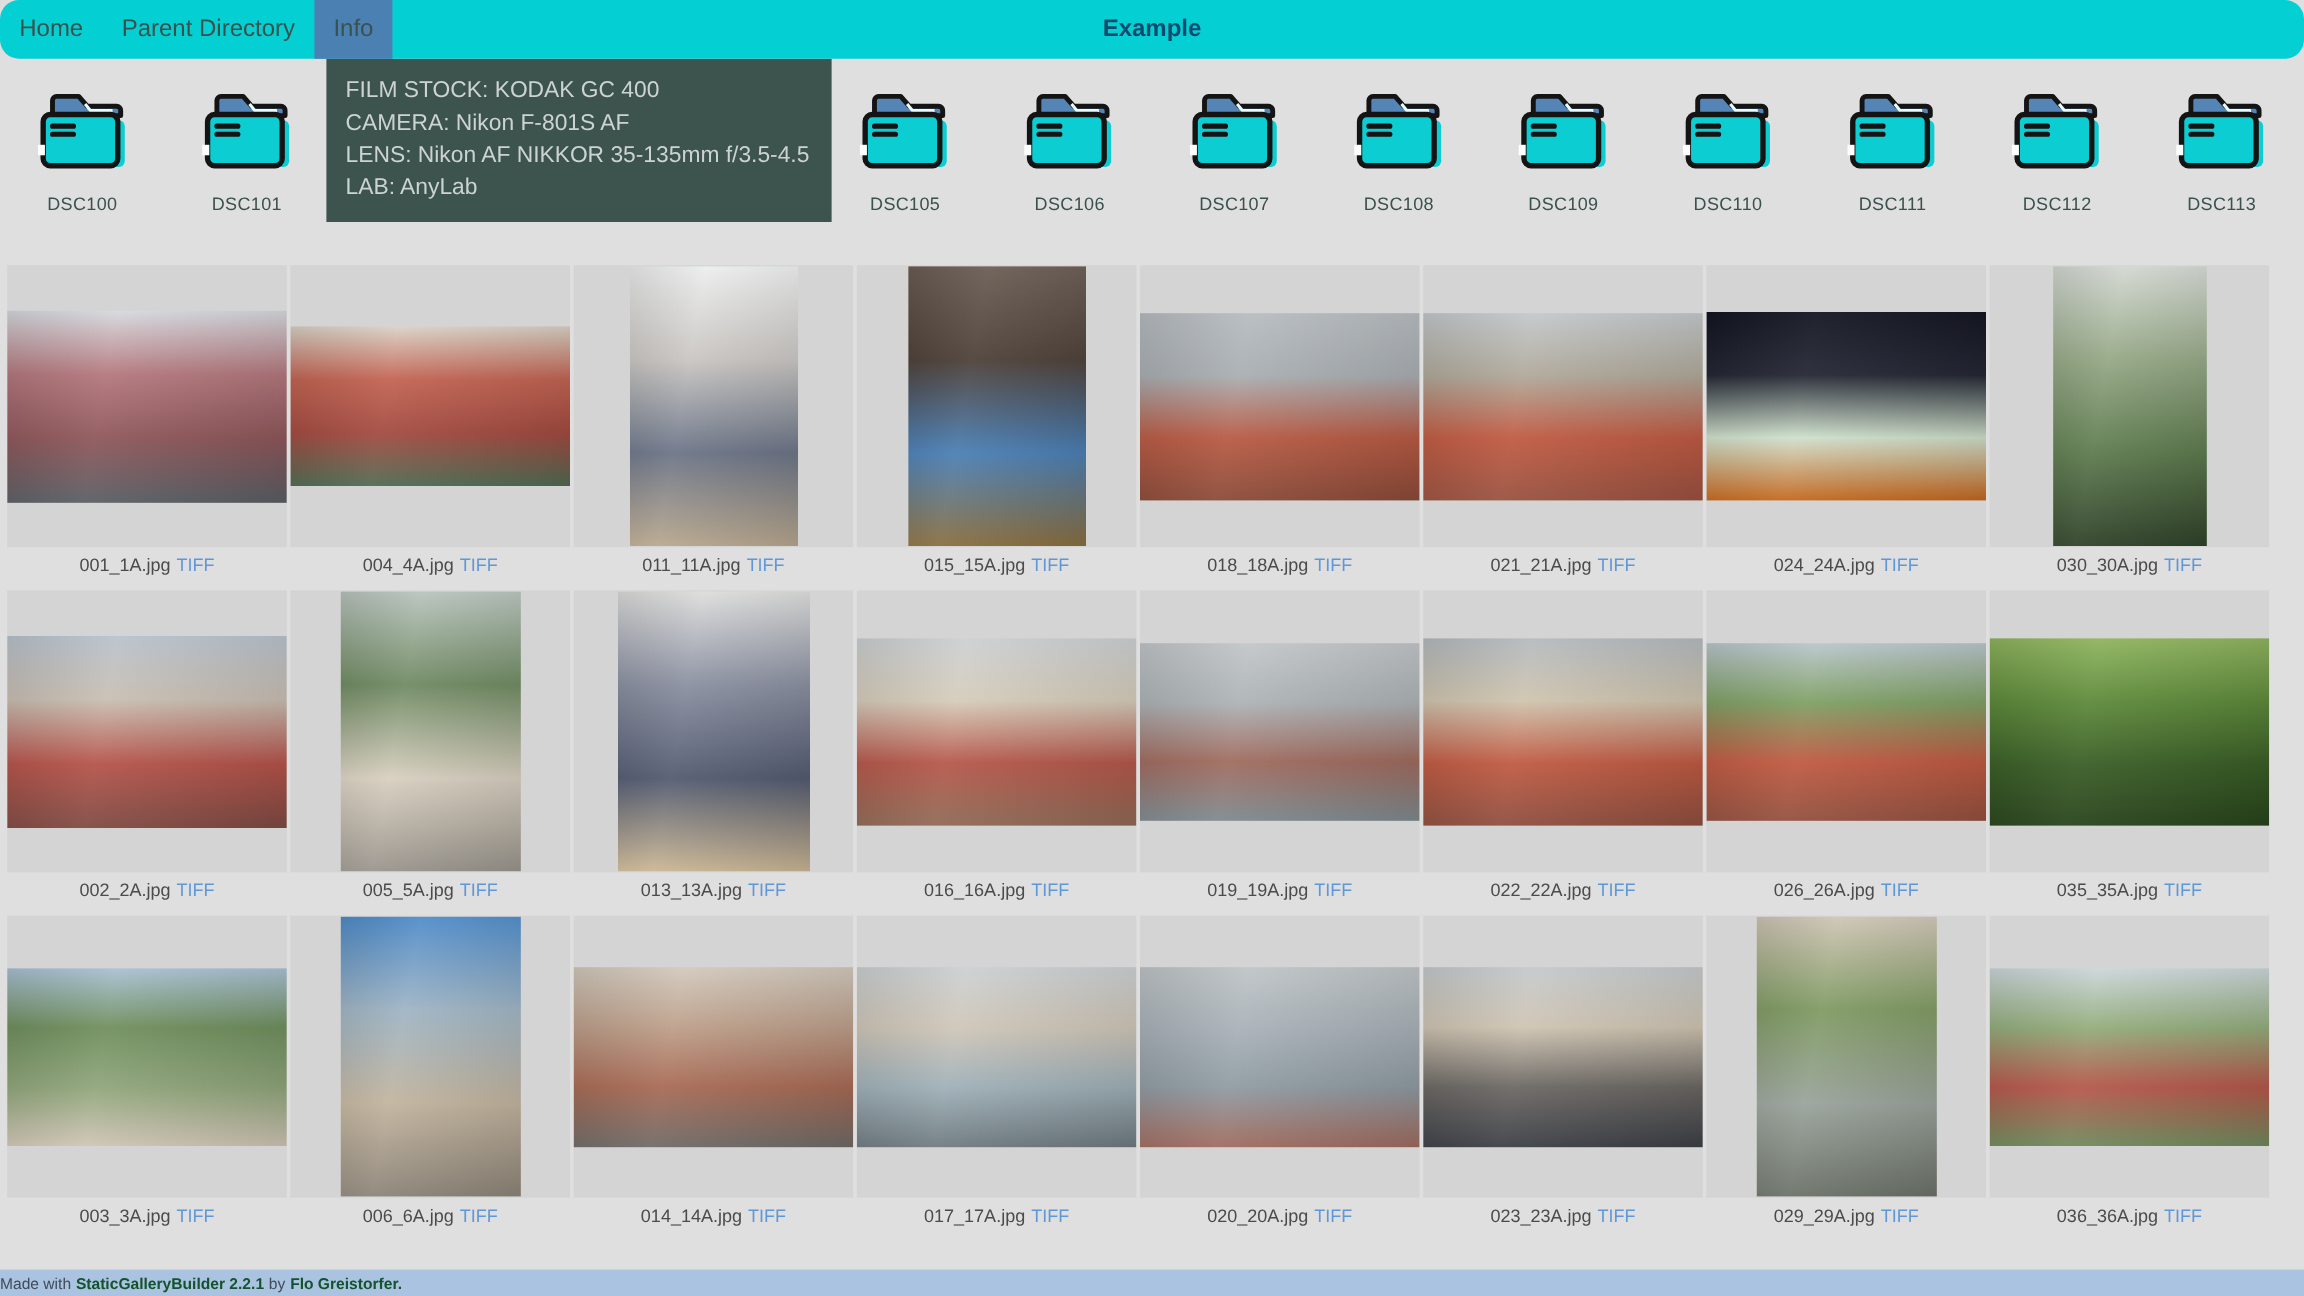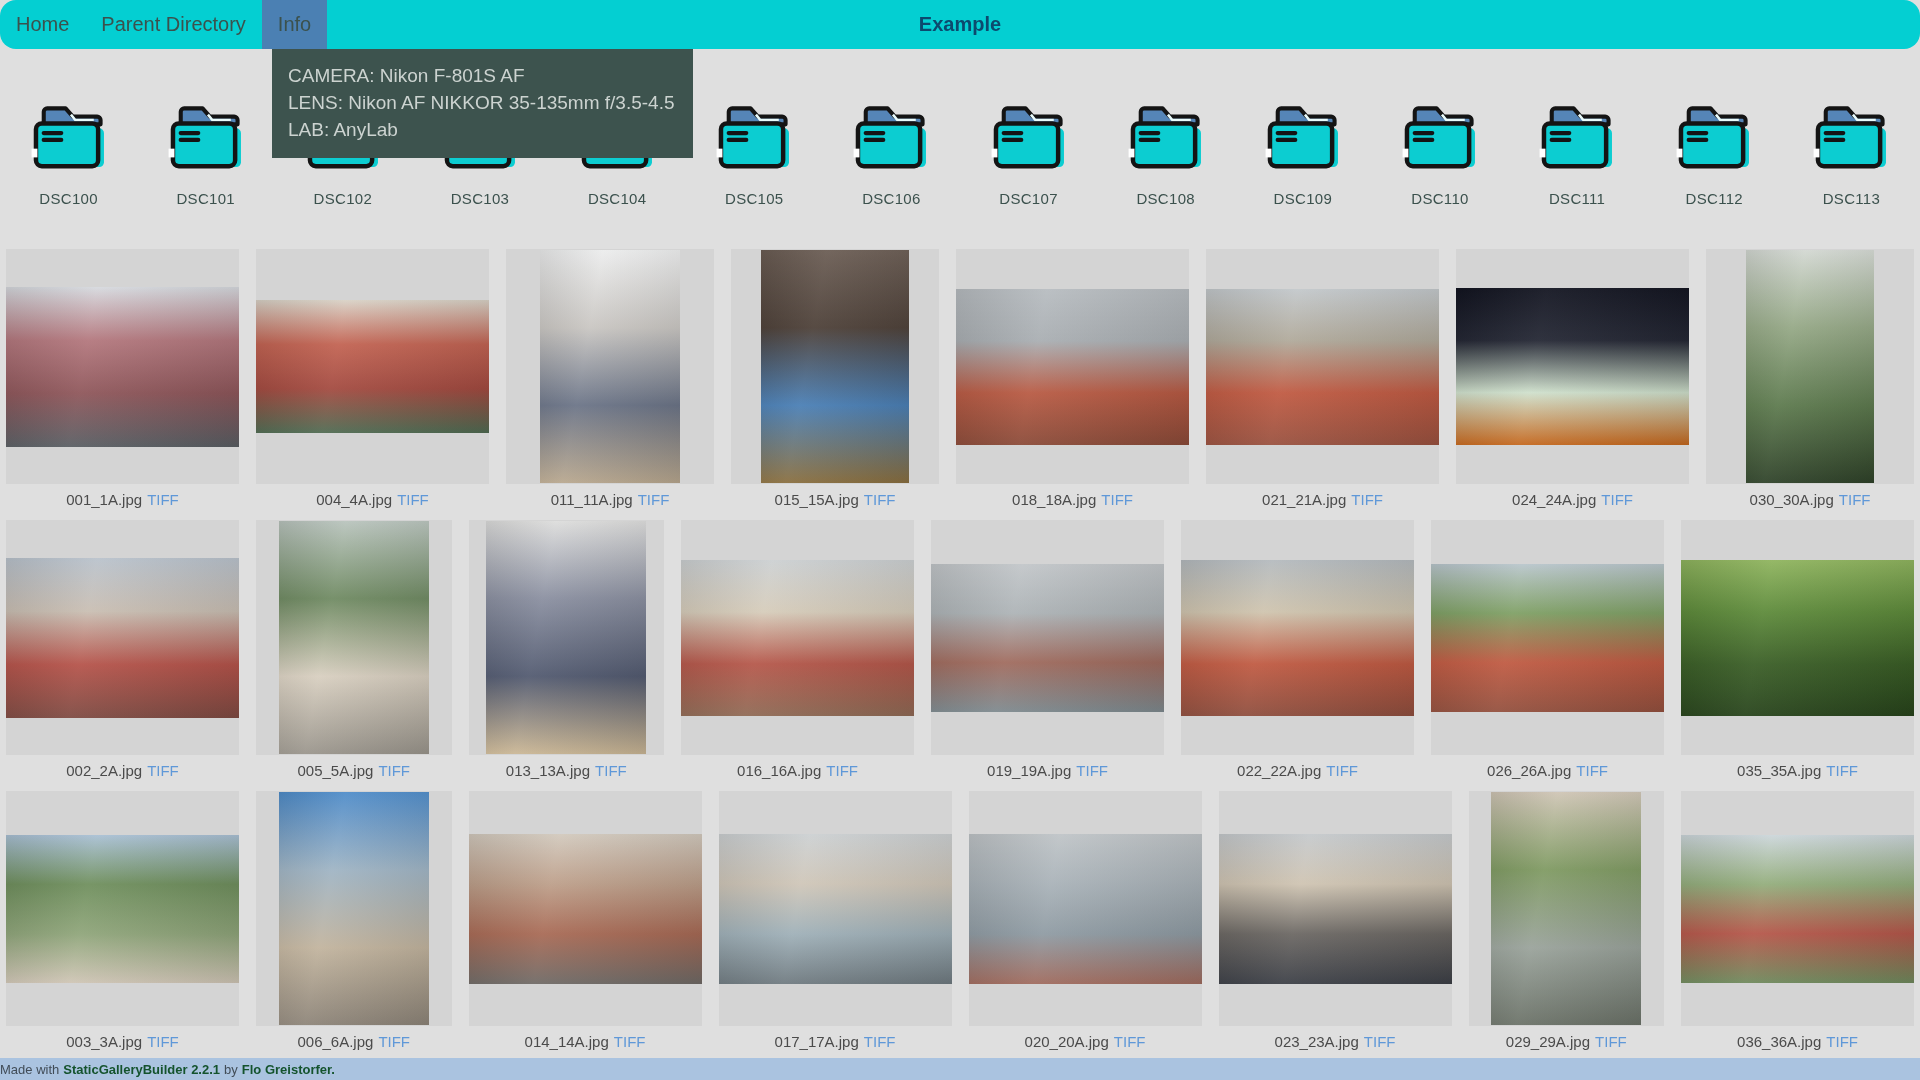--- a/index.html
+++ b/index.html
@@ -51,39 +51,39 @@
     padding: 13px 18px 15px 16px;
     z-index: 15;
     width: max-content;
     max-width: 560px;
   }
   .info-line { white-space: nowrap; }
 
   
   .folders {
     display: flex;
-    padding-top: 54px;
+    padding-top: 26px;
   }
   .folder {
     flex: 1;
     display: flex; flex-direction: column; align-items: center;
     cursor: pointer;
   }
   .folder svg { width: 82px; height: 68px; display: block; }
   .folder-label {
     margin-top: 19px;
     font-size: 15px;
     font-weight: 500;
     color: #3b514d;
     letter-spacing: 0.3px;
   }
 
   
   .gallery { margin-top: 42px; padding: 0 6px; }
-  .gallery-row { display: flex; gap: 17px; margin-bottom: 6px; }
+  .gallery-row { display: flex; gap: 3px; margin-bottom: 6px; }
   .photo-col { width: 233px; display: flex; flex-direction: column; }
   .photo-cell {
     height: 235px;
     background: #d4d4d4;
     display: flex; align-items: center; justify-content: center;
     overflow: hidden;
   }
   .thumb {
     display: block;
     cursor: pointer;
@@ -122,20 +122,21 @@
   <div class="nav-item">Home</div>
 
   <div class="nav-item">Parent Directory</div>
 
   <div class="nav-item active">Info</div>
 </div>
   <div class="nav-title">Example</div>
 </div>
 
 <div class="info-panel" id="info-panel">
+    <div class="info-line">FILM STOCK: KODAK GC 400</div>
     <div class="info-line">CAMERA: Nikon F-801S AF</div>
     <div class="info-line">LENS: Nikon AF NIKKOR 35-135mm f/3.5-4.5</div>
     <div class="info-line">LAB: AnyLab</div>
   </div>
 
 <div class="folders" id="folders">
   <div class="folder">
     <svg viewBox="0 0 84 70" aria-hidden="true">
 
       <path d="M16 22 V9 a3.5 3.5 0 0 1 3.5 -3.5 h19 l7.5 8.5 h25 a3.5 3.5 0 0 1 3.5 3.5 v4.5 z" class="f-tab" stroke-width="4.2" stroke-linejoin="round" fill="#5585b7" stroke="#141414"></path>

